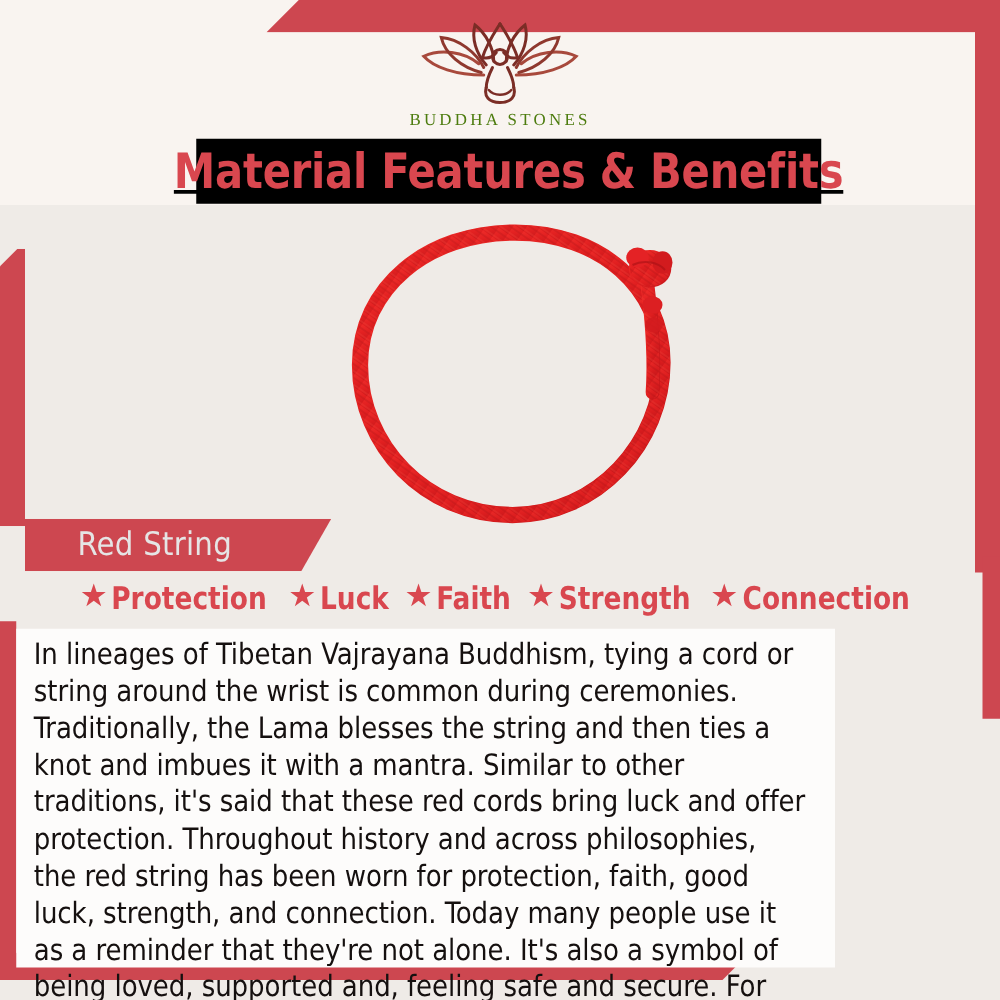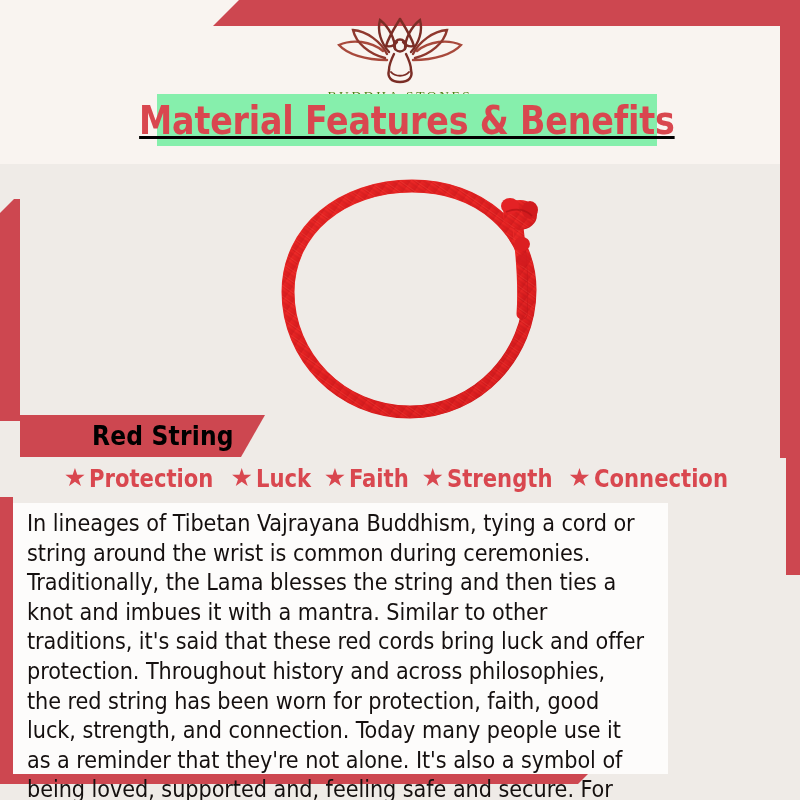--- a/index.html
+++ b/index.html
@@ -91,23 +91,23 @@
     margin-top: 2px;
     font-family: "Liberation Serif", serif;
     font-size: 13.5px;
     letter-spacing: 2.6px;
     color: #4d7c0f;
   }
 
   
   .title-band {
     position: absolute;
-    left: 157px; top: 94px;
+    left: 157px; top: 111px;
     width: 500px; height: 52px;
-    background: #86efac;
+    background: #000000;
     display: flex;
     align-items: center;
     justify-content: center;
     text-decoration: underline;
   }
   .title-text {
     font-family: "Liberation Sans Narrow", "DejaVu Sans Condensed", "Liberation Sans", sans-serif;
     font-weight: bold;
     font-size: 39px;
     color: #d9474f;
@@ -127,25 +127,25 @@
   .ribbon {
     position: absolute;
     left: 20px; top: 415px;
     width: 245px; height: 42px;
     background: #cd4750;
     clip-path: polygon(0 0, 100% 0, calc(100% - 24px) 100%, 0 100%);
     display: flex;
     align-items: center;
   }
   .ribbon-label {
-    margin-left: 72px;
+    margin-left: 42px;
     font-family: "Liberation Sans Narrow", "DejaVu Sans Condensed", "Liberation Sans", sans-serif;
-    font-weight: bold;
+    font-weight: normal;
     font-size: 26px;
-    color: #000000;
+    color: #e5e5e5;
     letter-spacing: 0.2px;
     white-space: nowrap;
   }
 
   
   .benefits {
     position: absolute;
     left: 0; top: 464px;
     width: 800px;
     display: flex;

